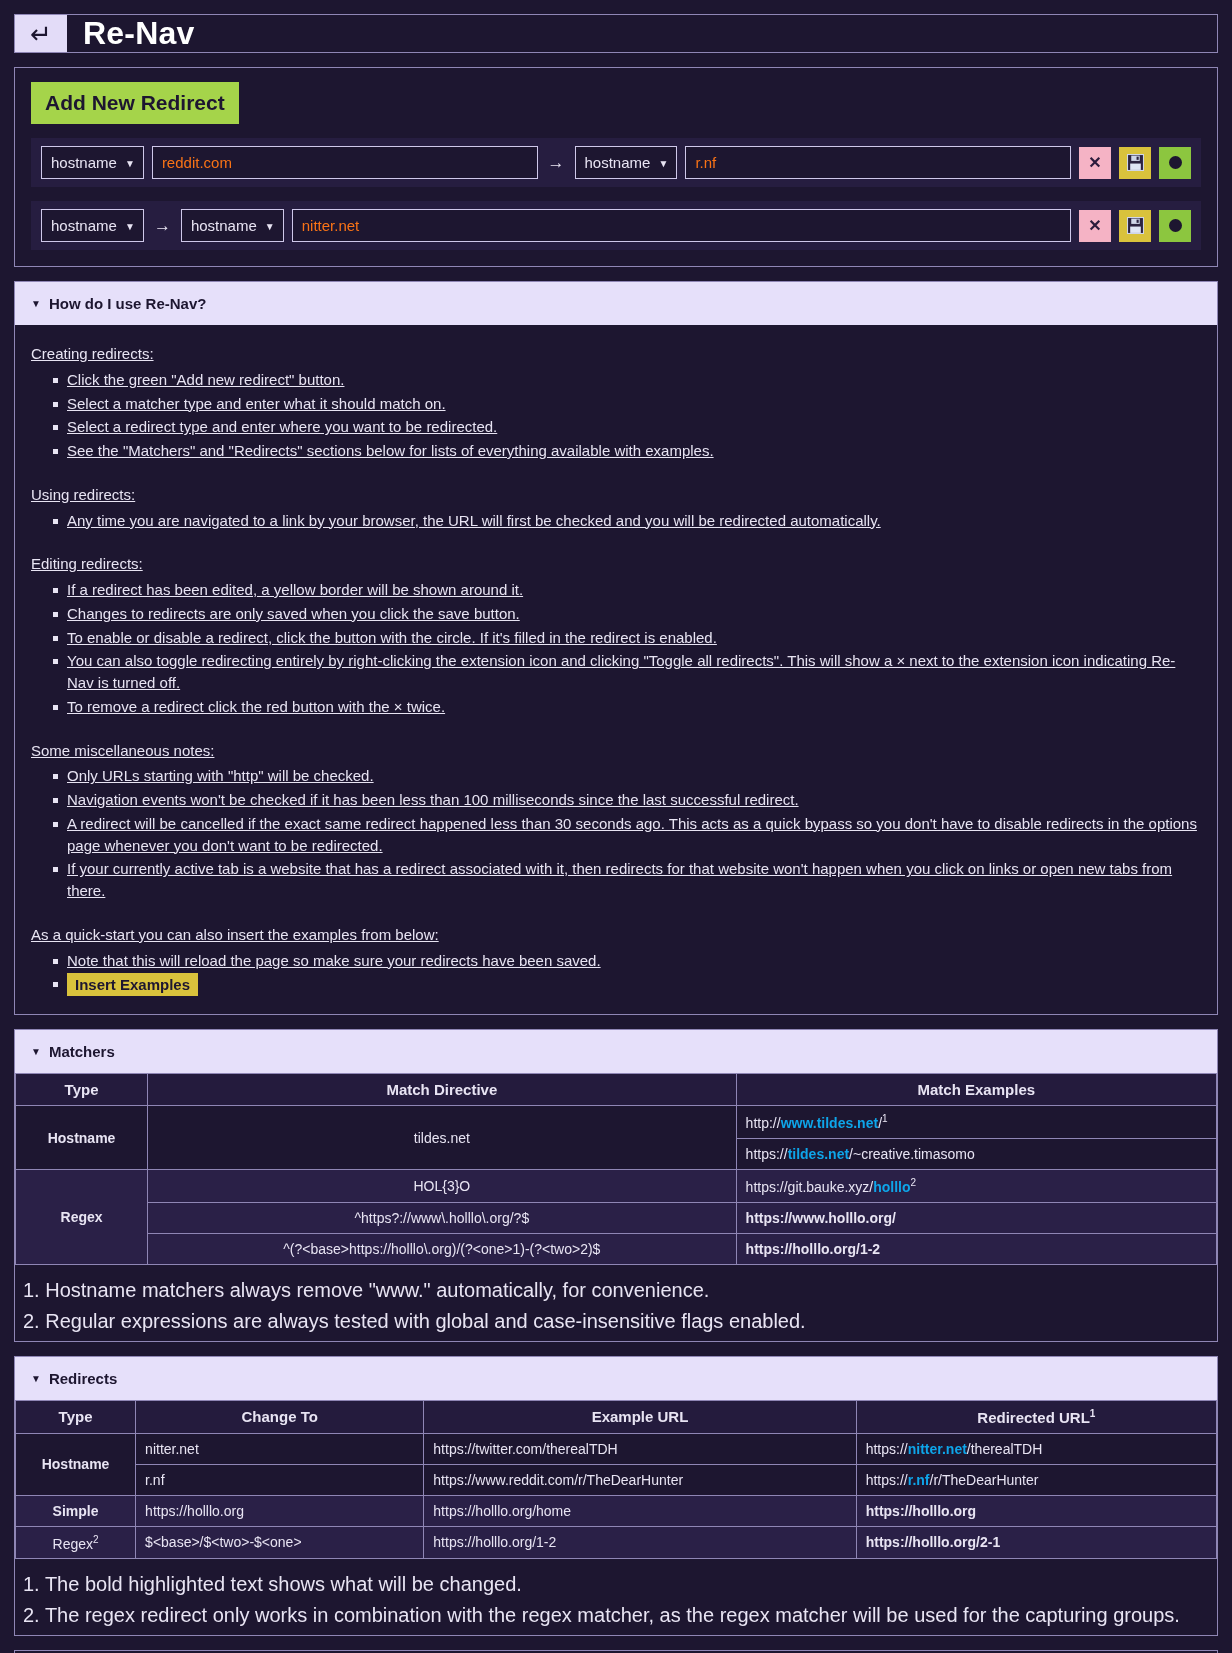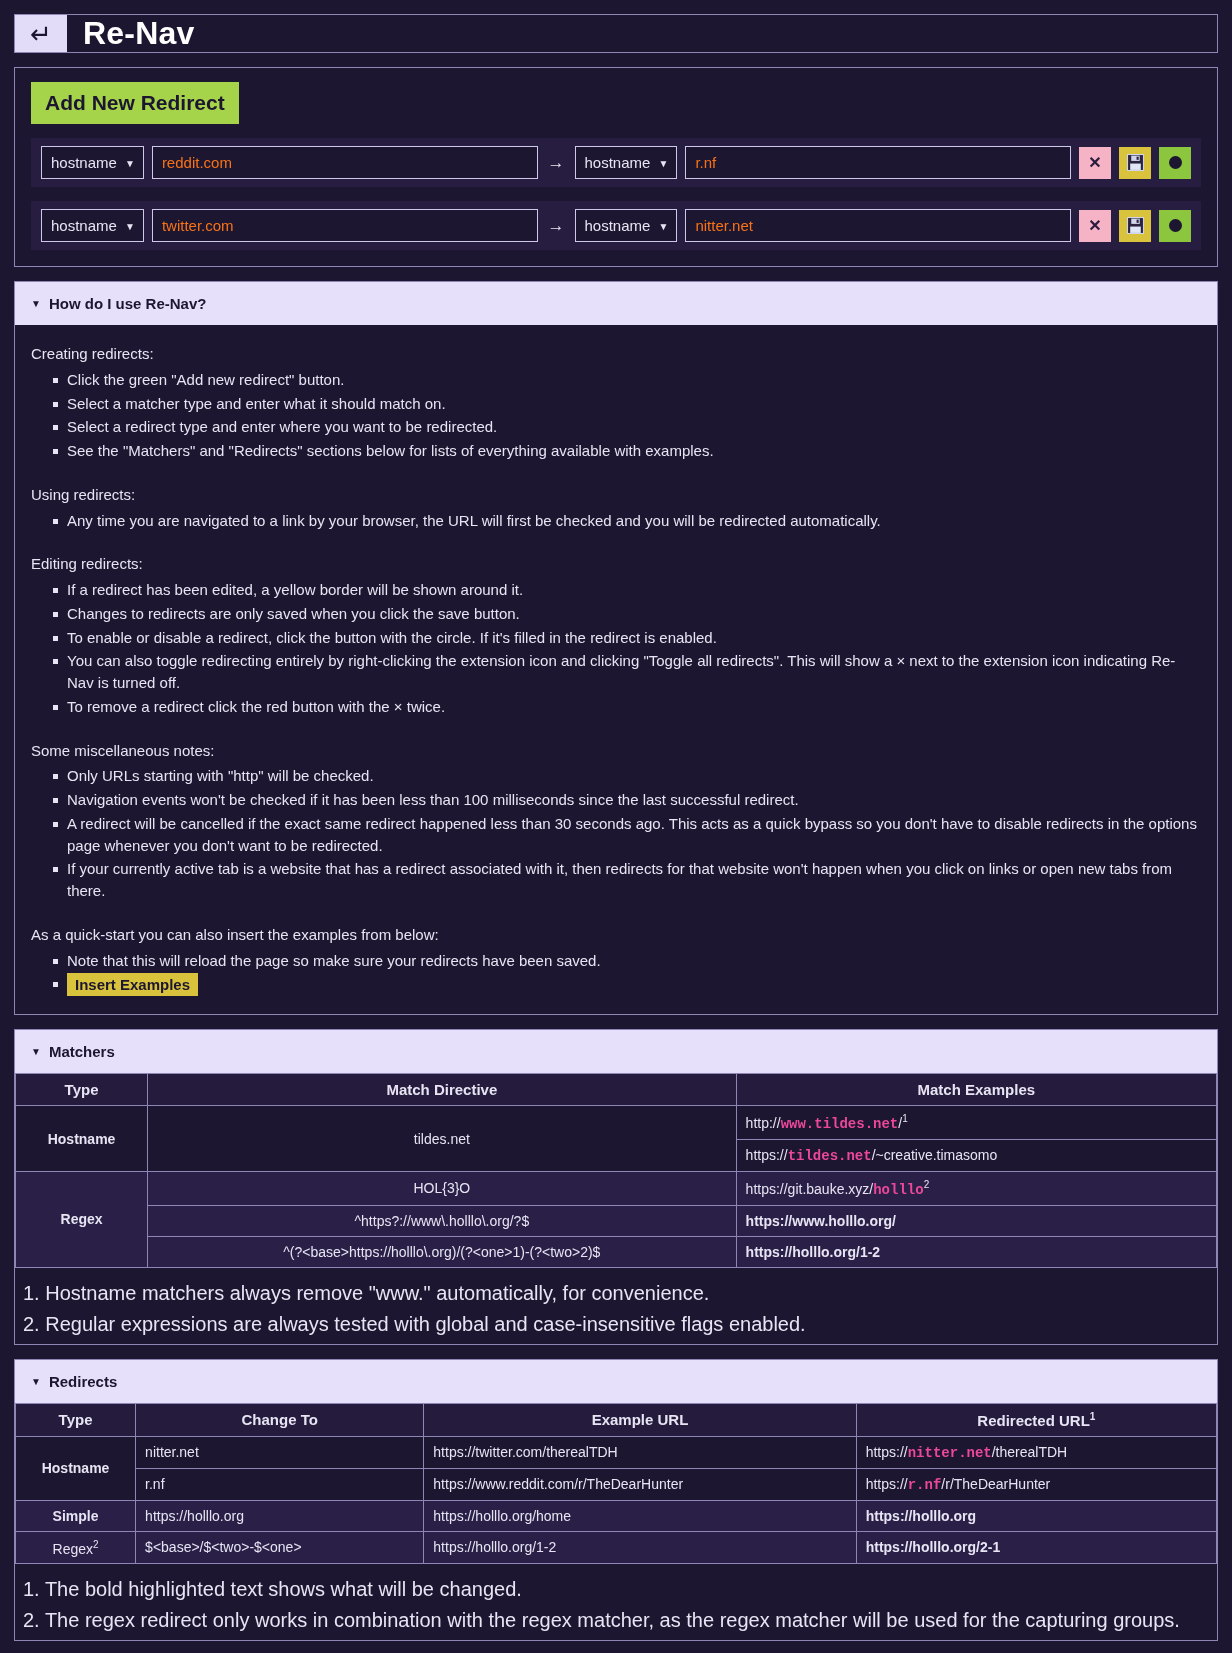--- a/index.html
+++ b/index.html
@@ -105,21 +105,21 @@
   .sec-head {
     background: #e6e0fa;
     color: #1d1630;
     font-weight: bold;
     font-size: 15px;
     padding: 13px 16px;
     cursor: pointer;
     display: flex; align-items: center; gap: 8px;
   }
   .tri { font-size: 10px; }
-  .sec-body { padding: 18px 16px 16px 16px; font-size: 15px; line-height: 1.45; }
+  .sec-body { padding: 18px 16px 16px 16px; font-size: 15px; line-height: 1.45; text-decoration: underline; }
 
   .lead { margin: 0 0 4px 0; color: #e8e4f3; }
   ul.hints { margin: 0 0 22px 0; padding-left: 22px; list-style: none; }
   ul.hints li {
     position: relative; padding-left: 14px; margin: 2px 0;
     color: #e8e4f3;
   }
   ul.hints li::before {
     content: ""; position: absolute; left: 0; top: 9px;
     width: 5px; height: 5px; background: #e8e4f3;
@@ -150,21 +150,21 @@
   }
   table.t th {
     font-weight: bold; text-align: center;
     background: #241b3d;
     font-size: 15px;
   }
   .rowA { background: #1d1630; }
   .rowB { background: #2a2047; }
   .c { text-align: center; }
   .l { text-align: left; }
-  .hl { color: #ec4899; font-weight: bold; font-family: Liberation Mono, monospace; }
+  .hl { color: #0ea5e9; font-weight: bold; }
   .hlall { color: #d9c23c; font-weight: bold; margin-left: 20px; }
   sup { font-size: 10px; }
 
   .notes {
     list-style: none; margin: 0; padding: 10px 8px 4px 8px;
     font-size: 20px; line-height: 1.55;
   }
   .notes li { color: #e8e4f3; }
 
   
@@ -219,21 +219,20 @@
           <span class="dot"></span>
         </button>
       </div>
 
       
       <div class="redirect-row">
         <div class="sel">
           <span>hostname</span>
           <span class="caret">▼</span>
         </div>
-        <input class="txt" type="text" value="twitter.com" style="">
         <span class="arrow">→</span>
         <div class="sel">
           <span>hostname</span>
           <span class="caret">▼</span>
         </div>
         <input class="txt" type="text" value="nitter.net" style="">
         <button class="ibtn del">✕</button>
         <button class="ibtn save">
           <svg width="17" height="17" viewBox="0 0 16 16">
             <rect x="0.5" y="0.5" width="15" height="15" fill="#2b2340" stroke="#cfd6e8"></rect>

